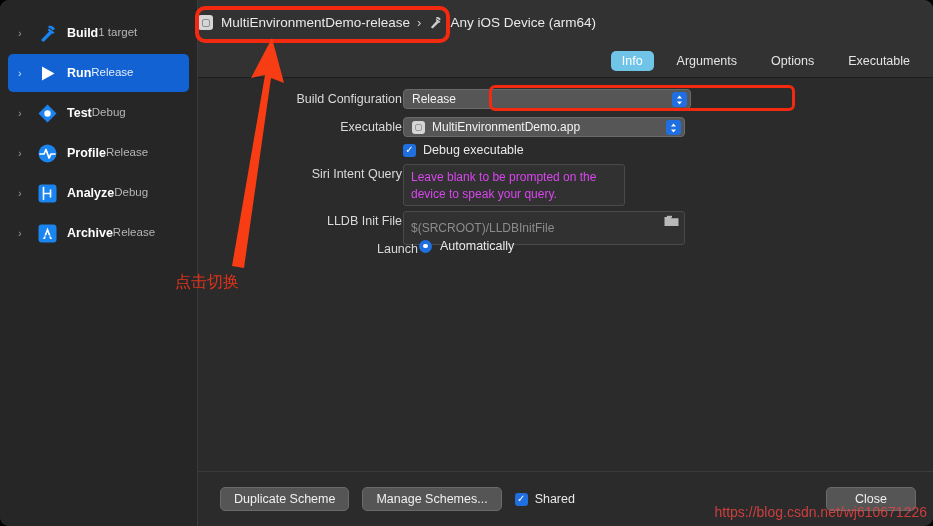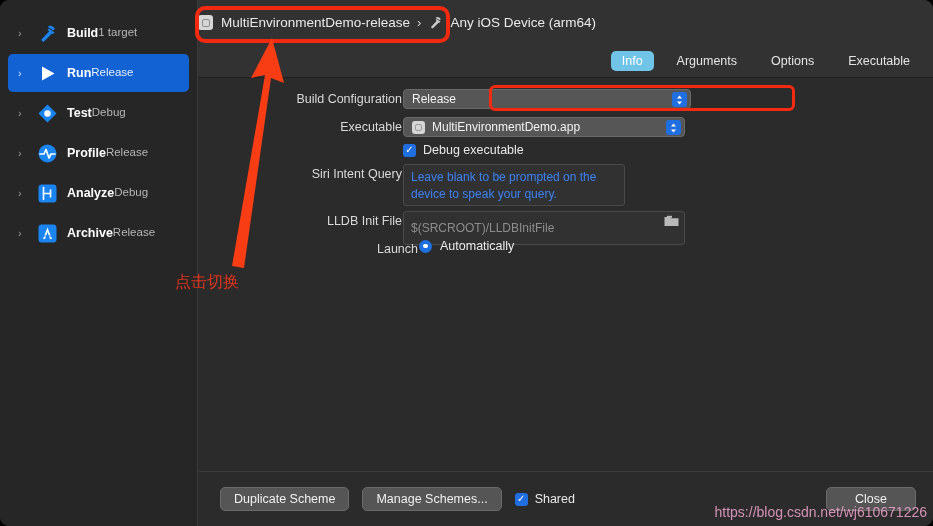--- a/index.html
+++ b/index.html
@@ -139,21 +139,21 @@
     display: flex; align-items: center; justify-content: center;
     color: #fff; font-size: 10px; line-height: 1; font-weight: bold;
   }
 
   .textarea {
     width: 222px; height: 42px;
     background: #313131;
     border: 1px solid #4a4a4a;
     border-radius: 3px;
     padding: 4px 7px;
-    font-size: 12px; color: #3b82f6;
+    font-size: 12px; color: #d946ef;
     line-height: 1.4;
   }
   .textfield {
     width: 282px; height: 34px;
     background: #313131;
     border: 1px solid #4a4a4a;
     border-radius: 3px;
     padding: 0 7px;
     font-size: 12px; color: #8c8c8c;
     display: flex; align-items: center;
@@ -207,21 +207,21 @@
   }
   #anno-arrow { position: absolute; left: 0; top: 0; pointer-events: none; }
   #anno-text {
     position: absolute; left: 175px; top: 272px;
     color: #e0331b;
     font-size: 16px;
     font-family: "DejaVu Sans", "Liberation Sans", sans-serif;
   }
   #watermark {
     position: absolute; right: 6px; bottom: 6px;
-    color: #f9a8d4; opacity: 0.82;
+    color: #ef4444; opacity: 0.82;
     font-size: 14px;
     font-family: "Liberation Sans", sans-serif;
     white-space: nowrap;
   }
 </style>
 </head>
 <body>
 
 <div id="window">
 

